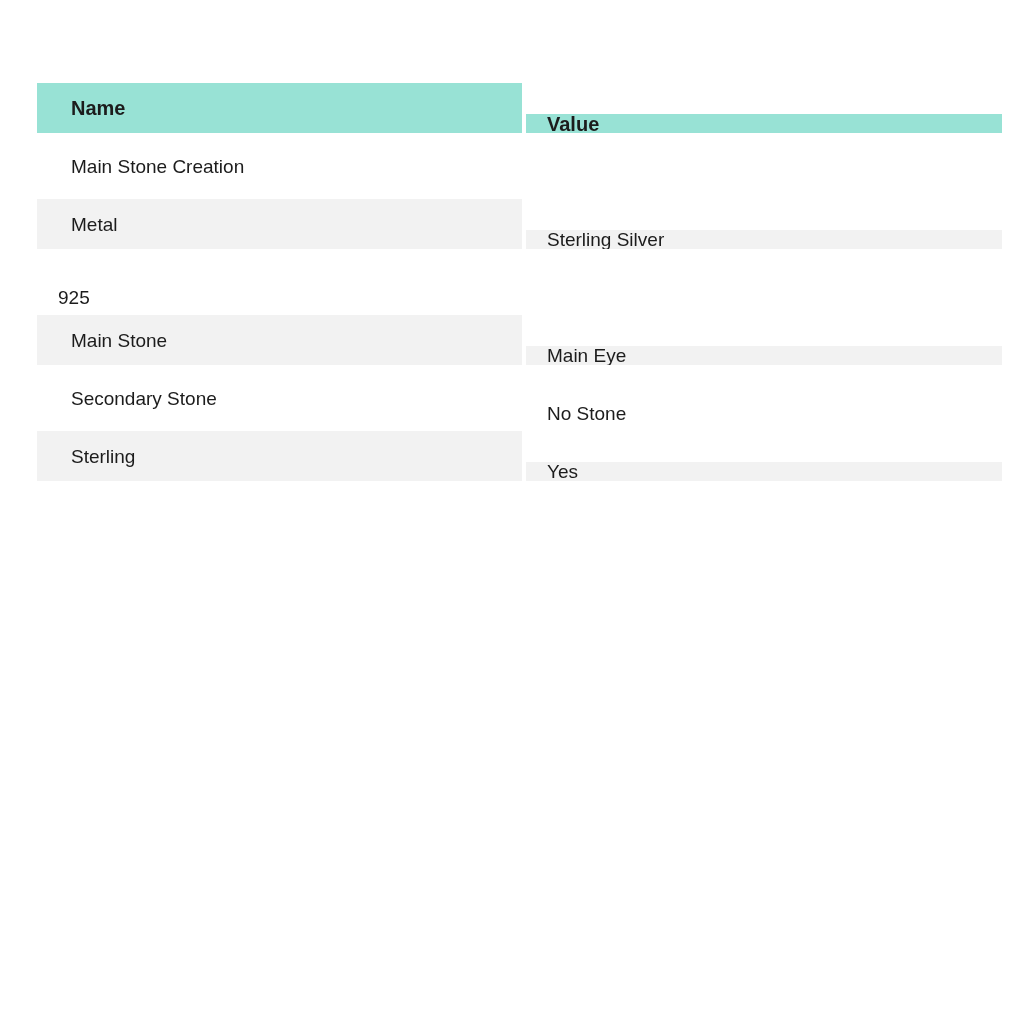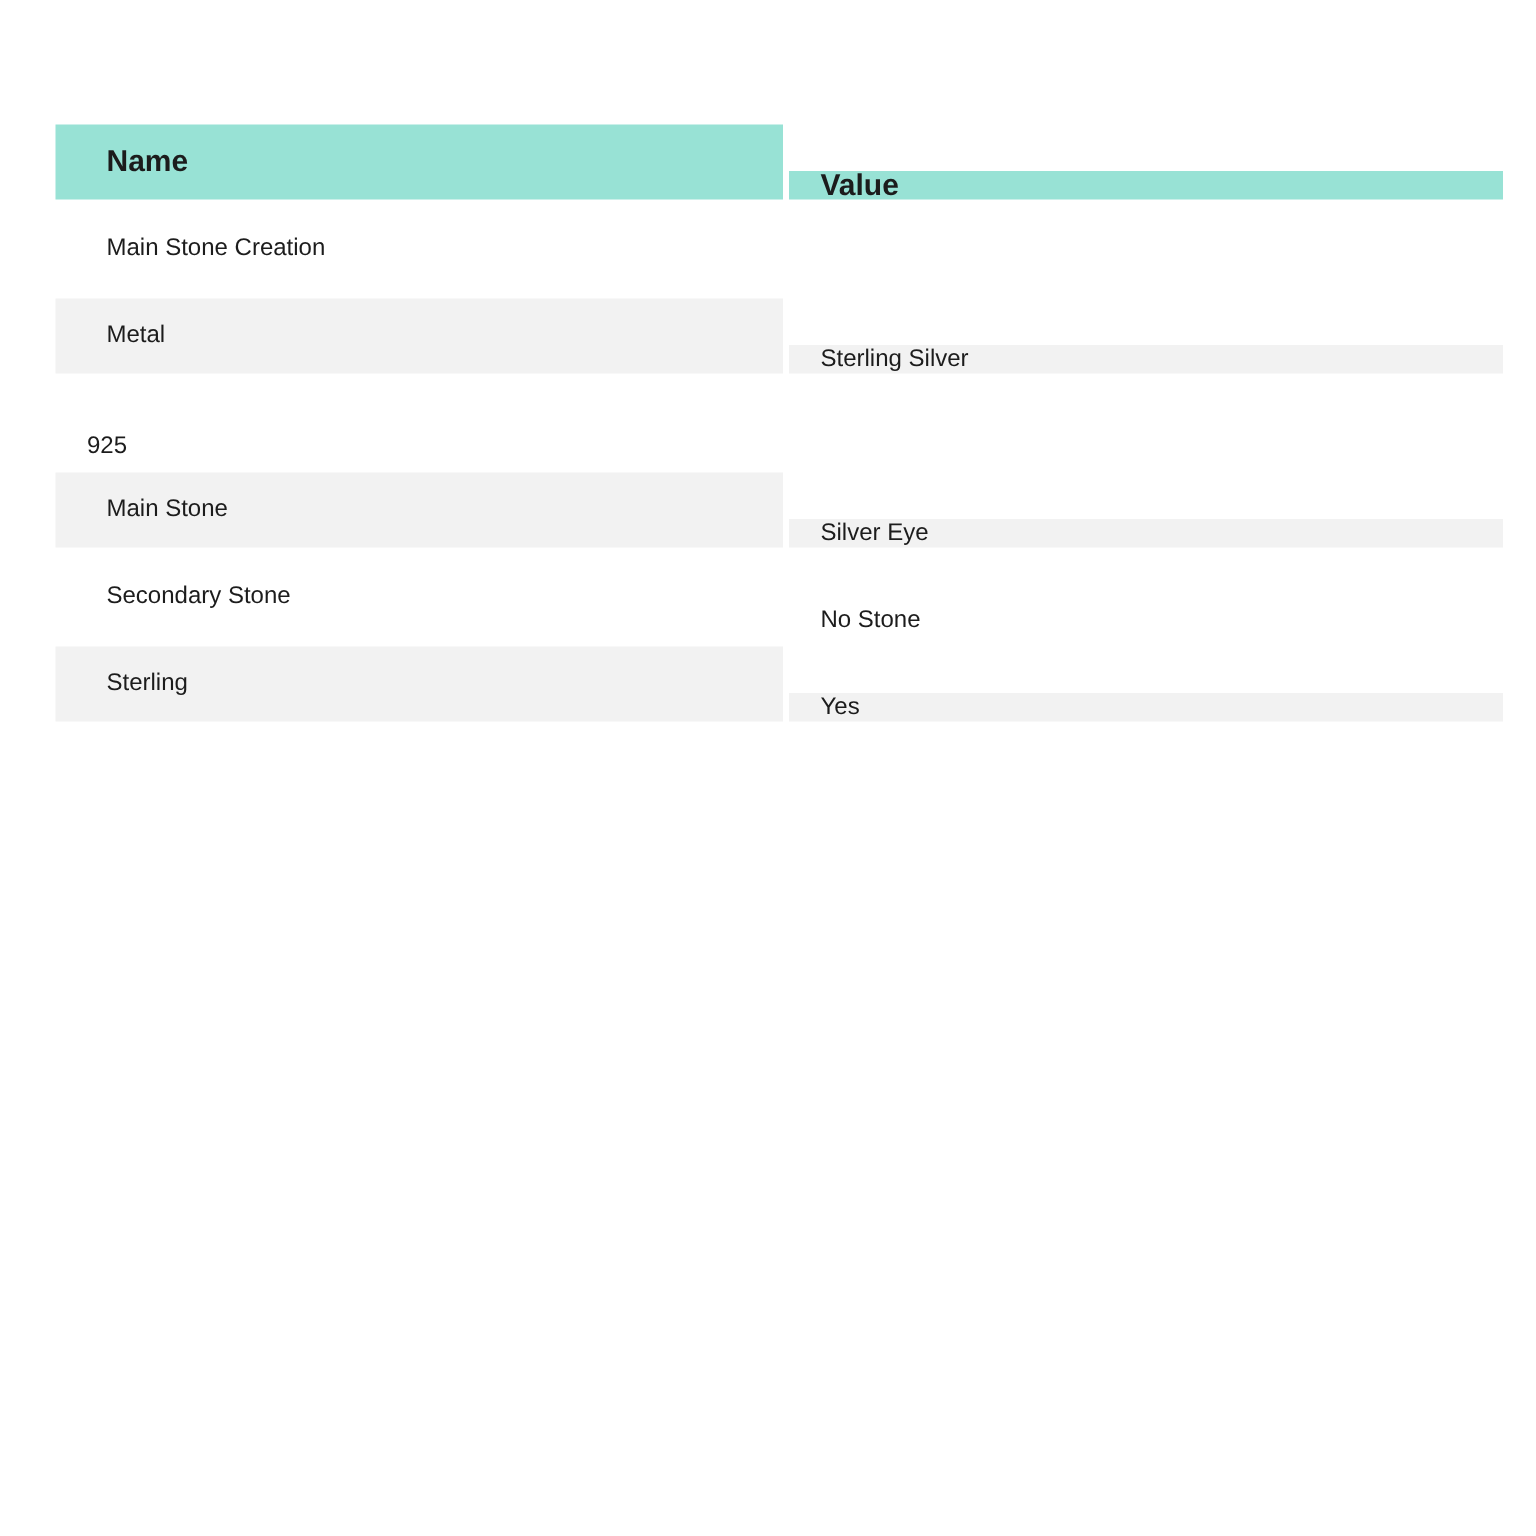--- a/index.html
+++ b/index.html
@@ -32,21 +32,21 @@
   }
   .row {
     display: flex;
     gap: 4px;
     height: 50px;
     margin-bottom: 8px;
   }
   .cell {
     display: flex;
     align-items: center;
-    font-size: 16px;
+    font-size: 19px;
     line-height: 1;
     white-space: nowrap;
     overflow: hidden;
   }
   .cell.name {
     width: 485px;
     padding-left: 34px;
   }
   .cell.value {
     flex: 1;
@@ -81,21 +81,21 @@
       <div class="cell name">Metal</div>
       <div class="cell value">Sterling Silver</div>
     </div>
 
     <div class="row data">
       <div class="cell value">925</div>
     </div>
 
     <div class="row data">
       <div class="cell name">Main Stone</div>
-      <div class="cell value">Silver Eye</div>
+      <div class="cell value">Main Eye</div>
     </div>
 
     <div class="row data">
       <div class="cell name">Secondary Stone</div>
       <div class="cell value">No Stone</div>
     </div>
 
 
 
     <div class="row data">

